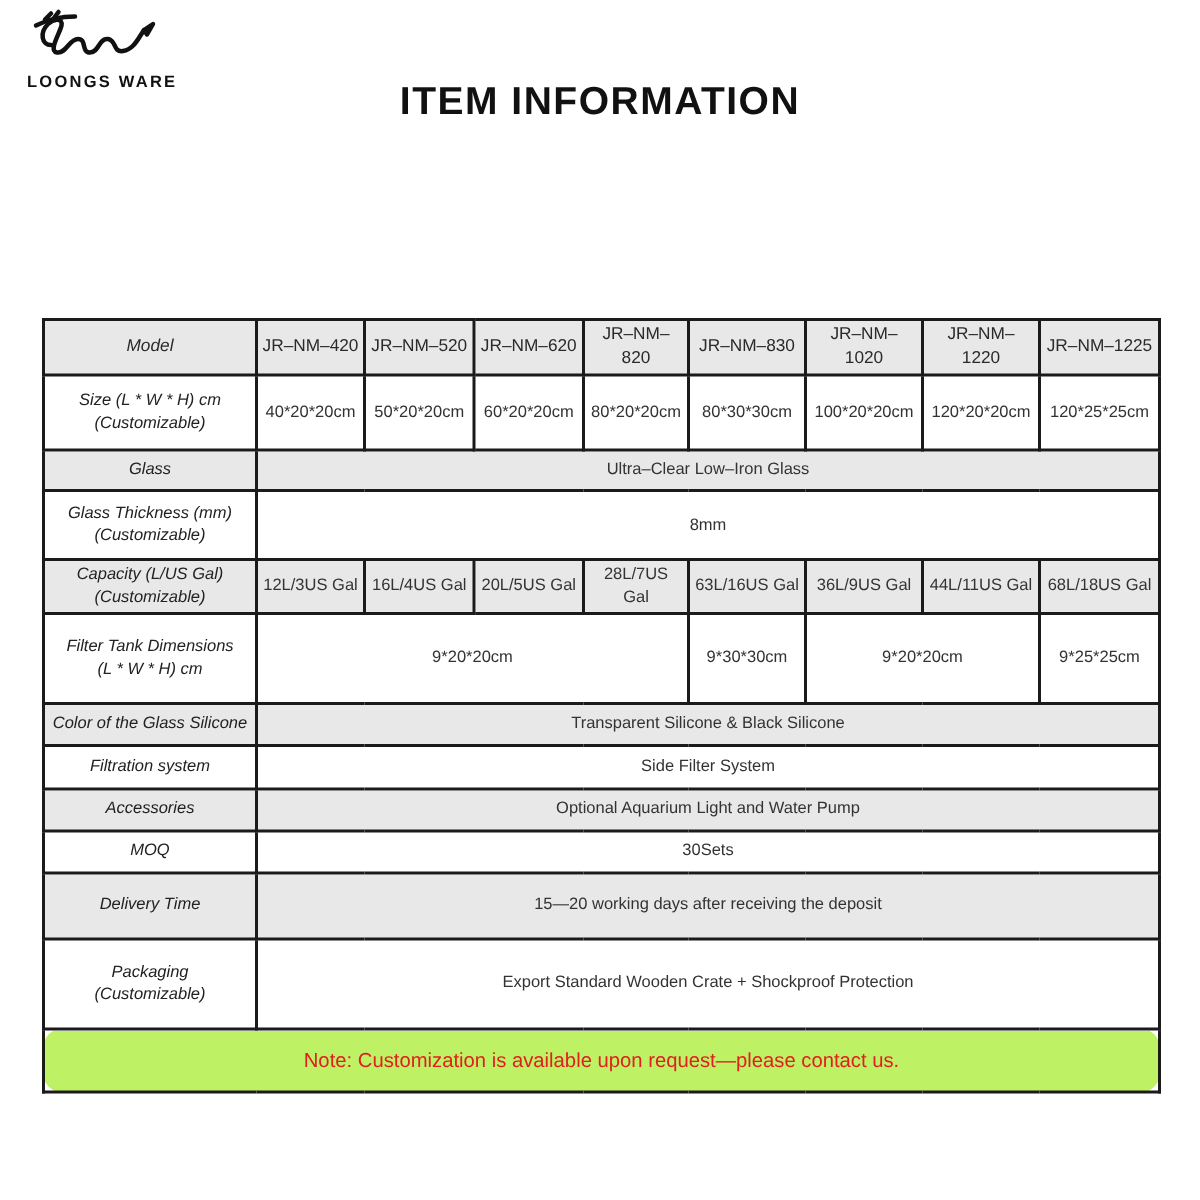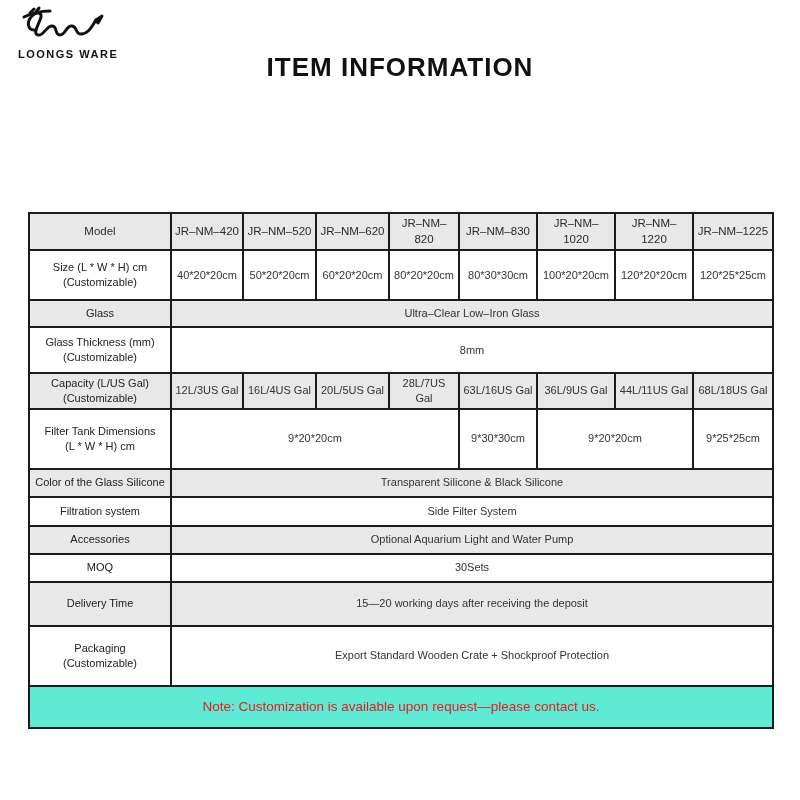--- a/index.html
+++ b/index.html
@@ -50,26 +50,27 @@
   table.spec-table td {
     border: 2px solid #1b1b1b;
     text-align: center;
     vertical-align: middle;
     padding: 2px 3px;
     line-height: 1.35;
     overflow: hidden;
   }
   tr.shaded td { background: #e8e8e8; }
   tr.plain td { background: #ffffff; }
-  td.label-cell { color: #222; }
+  td.label-cell { color: #222; font-style: italic; }
   tr.model-row td { font-size: 11.5px; color: #2a2a2a; }
   td.note-cell {
     color: #e02020;
     font-size: 13.5px;
-    background: #5eead4;
+    background: #bef264;
+    border-radius: 12px;
   }
 </style>
 </head>
 <body>
 
 <div class="logo">
   <span class="logo-script">
     <svg width="96" height="42" viewBox="0 0 96 42">
       <g fill="none" stroke="#111" stroke-width="3" stroke-linecap="round" stroke-linejoin="round">
         <path d="M16,26 C10,26 8,18 14,12 C18,8 24,8 23,13 C22,18 14,30 20,31 C26,32 28,22 34,22 C40,22 36,31 42,31 C48,31 48,21 54,22 C60,23 57,31 64,30 C71,29 74,22 78,16"></path>

